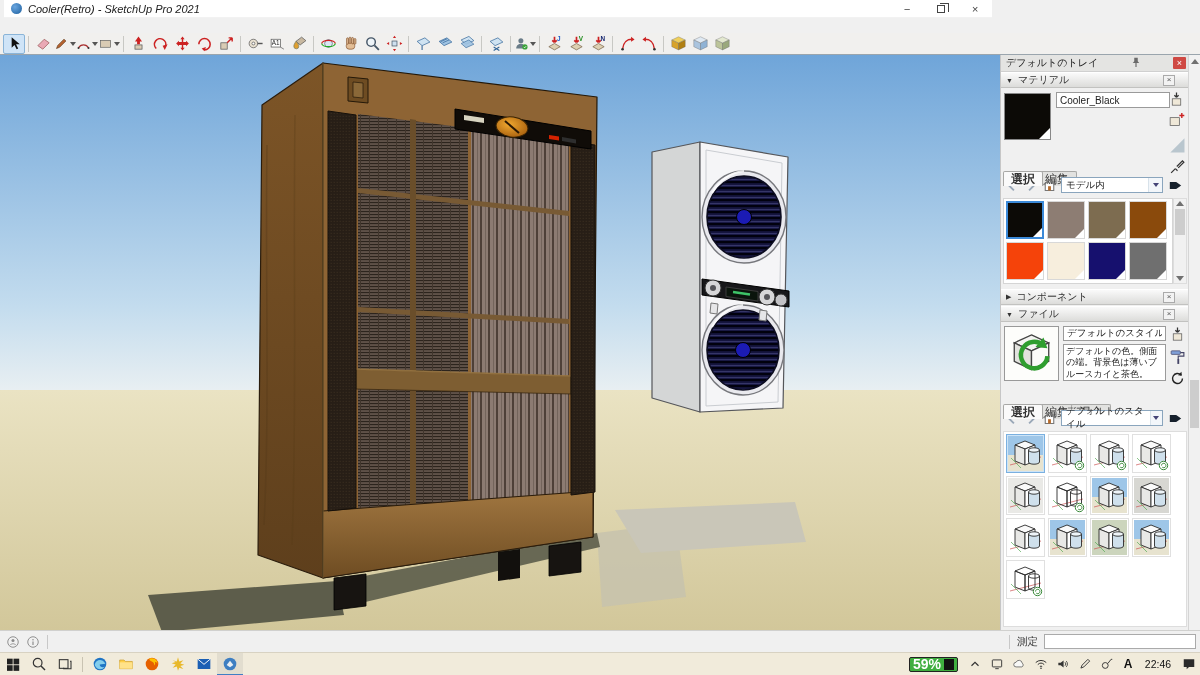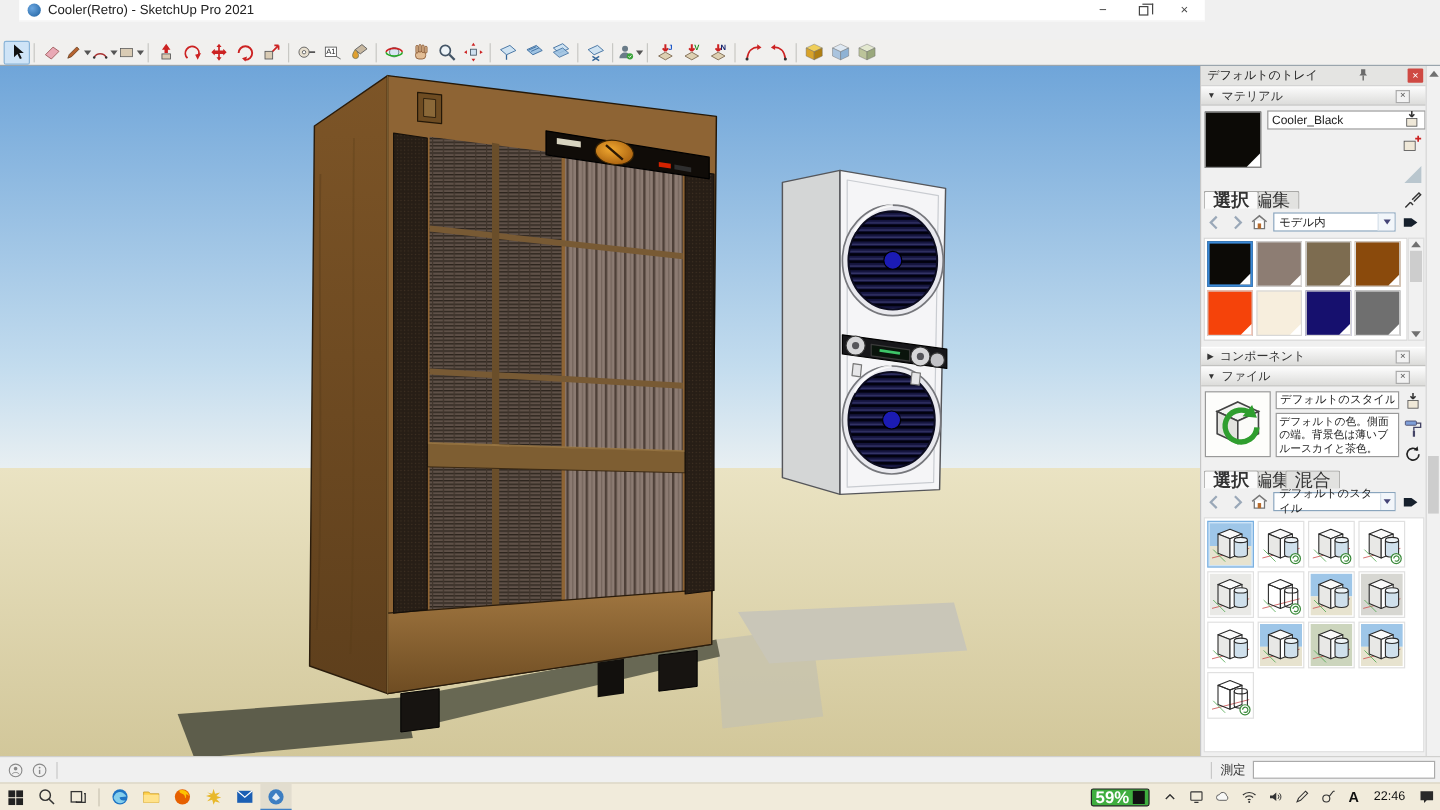--- a/index.html
+++ b/index.html
@@ -6,21 +6,21 @@
   *{box-sizing:border-box;}
   #page{position:relative;width:1200px;height:675px;overflow:hidden;
         font-family:"Liberation Sans","DejaVu Sans",sans-serif;background:#f0f0f0;
         --sky-top:#72a7da;--sky-hz:#e4edf2;--ground:#d5cb9e;--ground-far:#e9e2c2;
         --wood:#8e6434;--wood-dark:#6a4a24;--wood-light:#a5813f;
         --mesh:#271e16;--grille:#5f5148;--slat:#8c7b72;
         --fan-navy:#15153f;--fan-hub:#1b1bb4;--unit-white:#f5f5f7;--unit-side:#d4d6d6;
         --shadow-dark:#5d5d4b;--shadow-light:#c9c6b8;--accent:#2f7fd0;}
   .abs{position:absolute;}
   
-  #titlebar{left:16px;top:0;width:988px;height:18px;background:#fff;display:flex;align-items:center;border-bottom:1px solid #f2f2f2;}
+  #titlebar{left:4px;top:0;width:988px;height:18px;background:#fff;display:flex;align-items:center;border-bottom:1px solid #f2f2f2;font-style:italic;}
   #app-logo{width:11px;height:11px;border-radius:50%;background:radial-gradient(circle at 35% 35%,#6aa6e0,#1d5f9e);margin:0 6px 0 7px;}
   #win-title{font-size:11px;color:#222;}
   #win-controls{margin-left:auto;display:flex;height:100%;}
   .wbtn{width:34px;height:100%;display:flex;align-items:center;justify-content:center;font-size:11px;color:#444;}
   .restore-glyph{width:8px;height:8px;border:1px solid #444;position:relative;}
   .restore-glyph:before{content:"";position:absolute;left:2px;top:-3px;width:8px;height:8px;border:1px solid #444;border-left:none;border-bottom:none;}
   
   #menubar{left:0;top:18px;width:1200px;height:15px;background:#fff;display:flex;align-items:center;padding-left:4px;border-bottom:1px solid #eee;}
   .menu-item{font-size:10.5px;color:#222;padding:0 7px;height:100%;display:flex;align-items:center;cursor:default;}
   
@@ -35,21 +35,21 @@
   
   #tray{left:1000px;top:55px;width:188px;height:575px;background:#f0f0f0;border-left:1px solid #c6c6c6;font-size:10px;color:#222;}
   #tray-titlebar{left:0;top:0;width:188px;height:17px;background:#e4e4e2;display:flex;align-items:center;border-bottom:1px solid #d0d0d0;}
   #tray-title{font-size:10px;padding-left:5px;}
   .sec-header{width:188px;height:16px;background:linear-gradient(#fafafa,#dcdcda);border-top:1px solid #fff;border-bottom:1px solid #c2c2c0;display:flex;align-items:center;}
   .sec-arrow{font-size:7px;color:#333;padding:0 5px;}
   .sec-label{font-size:10px;font-weight:normal;color:#333;}
   .sec-close{margin-left:auto;margin-right:14px;width:12px;height:11px;border:1px solid #aaa;background:#f2f2f2;display:flex;align-items:center;justify-content:center;font-size:8px;color:#555;line-height:1;}
   .mini-ic{position:absolute;width:17px;height:17px;}
   .mini-ic svg{width:100%;height:100%;}
-  .tab{position:absolute;height:15px;padding:0 7px;font-size:15px;display:flex;align-items:center;background:#e2e2e0;border:1px solid #a8a8a6;border-bottom:none;border-radius:2px 2px 0 0;color:#333;}
+  .tab{position:absolute;height:15px;padding:0 7px;font-size:12px;display:flex;align-items:center;background:#e2e2e0;border:1px solid #a8a8a6;border-bottom:none;border-radius:2px 2px 0 0;color:#333;margin-top:12px;}
   .tab.active{background:#fafafa;z-index:2;font-weight:bold;}
   .dd{position:absolute;background:#fff;border:1px solid #8aa5bd;height:16px;display:flex;align-items:center;font-size:9.5px;padding-left:4px;color:#222;}
   .dd .dd-caret{margin-left:auto;width:14px;height:100%;display:flex;align-items:center;justify-content:center;border-left:1px solid #d8e2ea;background:#f2f6fa;}
   .dd .dd-caret i{width:0;height:0;border-left:3.5px solid transparent;border-right:3.5px solid transparent;border-top:4px solid #447;}
   input.field{position:absolute;border:1px solid #9a9a9a;font-size:10px;padding:1px 3px;font-family:inherit;background:#fff;color:#222;}
   .swatch{position:absolute;width:38px;height:38px;border:1px solid #d8d8d8;background:#888;}
   .swatch.selected{border:2px solid #3c8ad8;}
   .swatch .corner{position:absolute;right:0;bottom:0;width:0;height:0;border-left:9px solid transparent;border-bottom:9px solid #fff;}
   .thumb{position:absolute;width:39px;height:39px;border:1px solid #e0e0e0;background:#fff;display:flex;align-items:center;justify-content:center;}
   .thumb.sel{background:#cde4f7;border:1px solid #7ab0e0;}
@@ -444,21 +444,21 @@
     </div>
 
     <div class="sec-header abs" style="top:17px;">
       <span class="sec-arrow">▼</span>
       <span class="sec-label">マテリアル</span>
       <span class="sec-close">×</span>
     </div>
     <div class="abs" style="left:3px;top:38px;width:47px;height:47px;background:#0c0a06;border:1px solid #888;">
       <span style="position:absolute;right:0;bottom:0;width:0;height:0;border-left:11px solid transparent;border-bottom:11px solid #fff;"></span>
     </div>
-    <input class="field abs" style="left: 55px; top: 37px; width: 132px; height: 16px;" value="Cooler_Black">
+    <input class="field abs" style="left: 55px; top: 37px; width: 114px; height: 16px;" value="Cooler_Black">
     <span class="mini-ic" style="left:167px;top:36px;"><svg viewBox="0 0 24 24">
           <path d="M12 2v7m0 0l-3-3m3 3l3-3" stroke="#333" stroke-width="1.8" fill="none"></path>
           <rect x="6" y="11" width="12" height="9" fill="#efe8d8" stroke="#555"></rect>
         </svg></span>
     <span class="mini-ic" style="left:167px;top:57px;"><svg viewBox="0 0 24 24">
           <rect x="3" y="8" width="13" height="11" fill="#efe8d8" stroke="#555"></rect>
           <path d="M16 5h7m-3.5-3.5v7" stroke="#c22" stroke-width="2"></path>
         </svg></span>
     <span class="mini-ic" style="left:166px;top:80px;width:20px;height:20px;"><svg viewBox="0 0 24 24">
           <path d="M21 4v17H4z" fill="#b9c6ce"></path>

